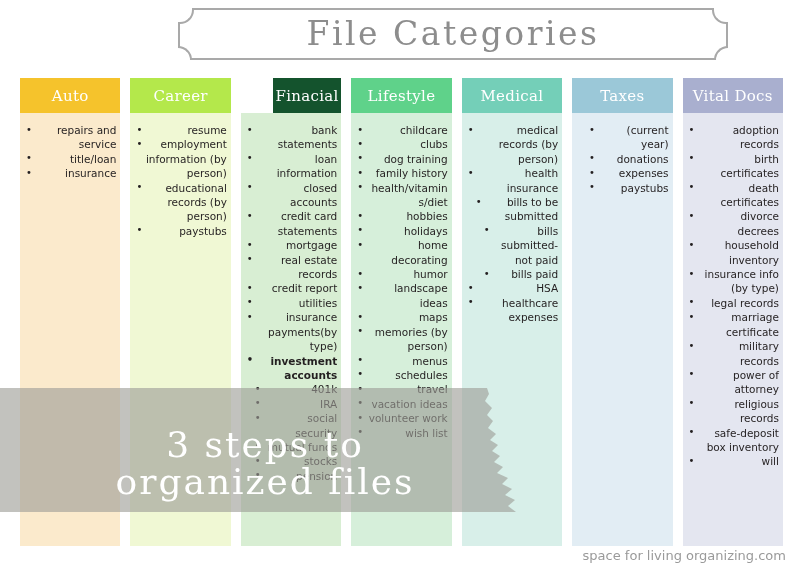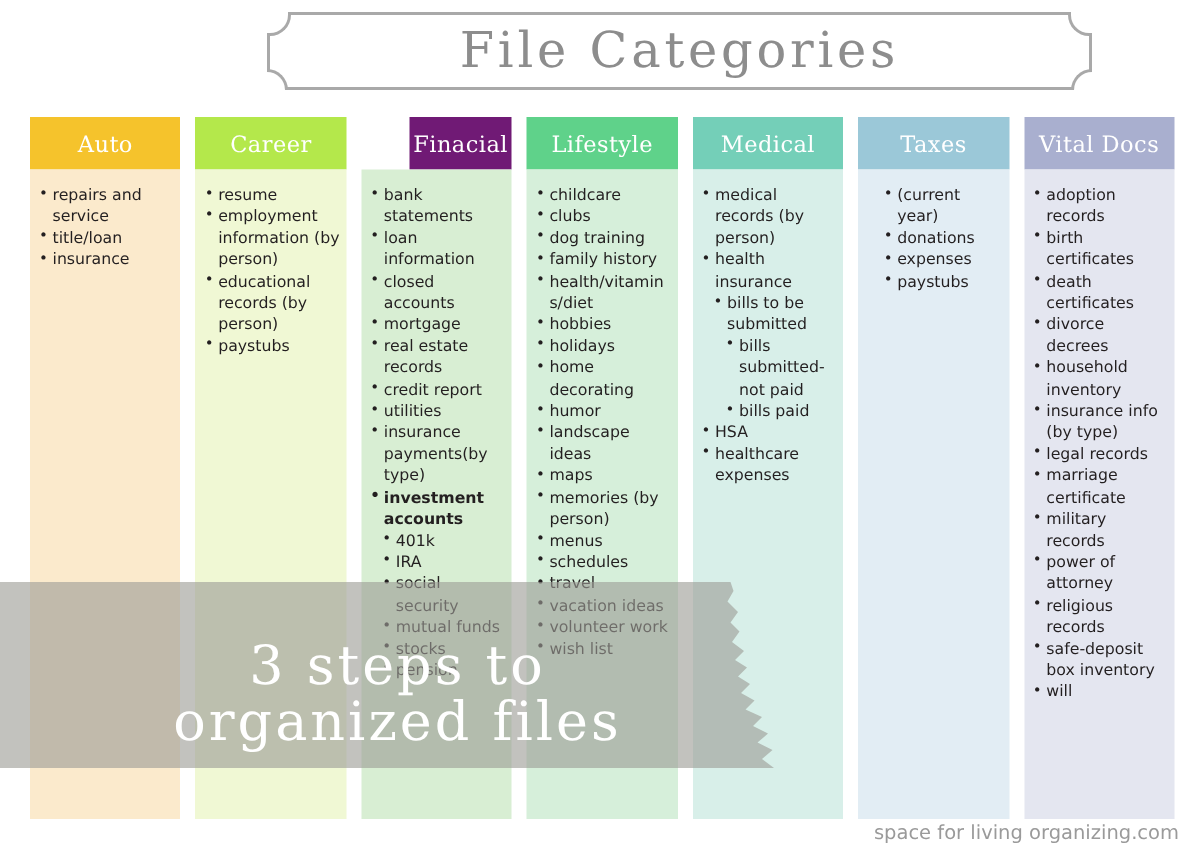--- a/index.html
+++ b/index.html
@@ -100,21 +100,21 @@
     font-size: 15px;
     color: #ffffff;
     letter-spacing: 0.3px;
     white-space: nowrap;
   }
   .col-body {
     flex: 1;
     padding: 10px 4px 6px 6px;
     overflow: hidden;
   }
-  .col-body ul { list-style: none; }
+  .col-body ul { list-style: none; text-align: right; }
   .col-body li {
     position: relative;
     padding-left: 9px;
     font-size: 10.5px;
     line-height: 14.4px;
     color: #231f20;
     margin-bottom: 0px;
     word-wrap: break-word;
   }
   .col-body li::before {
@@ -196,28 +196,29 @@
       <div class="col-body" style="background: rgb(240, 248, 212);">
         <ul>
           <li><span>resume</span></li>
           <li><span>employment information (by person)</span></li>
           <li><span>educational records (by person)</span></li>
           <li><span>paystubs</span></li>
         </ul>
       </div>
     </div>
     <div class="column">
-      <div class="col-header" style="background: #701a75; margin-left: 32px;">
+      <div class="col-header" style="background: #14532d; margin-left: 32px;">
         <span>Finacial</span>
       </div>
       <div class="col-body" style="background: rgb(216, 238, 211);">
         <ul>
           <li><span>bank statements</span></li>
           <li><span>loan information</span></li>
           <li><span>closed accounts</span></li>
+          <li><span>credit card statements</span></li>
           <li><span>mortgage</span></li>
           <li><span>real estate records</span></li>
           <li><span>credit report</span></li>
           <li><span>utilities</span></li>
           <li><span>insurance payments(by type)</span></li>
           <li class="bold"><span>investment accounts</span></li>
           <ul class="lvl2">
             <li><span>401k</span></li>
             <li><span>IRA</span></li>
             <li><span>social security</span></li>

